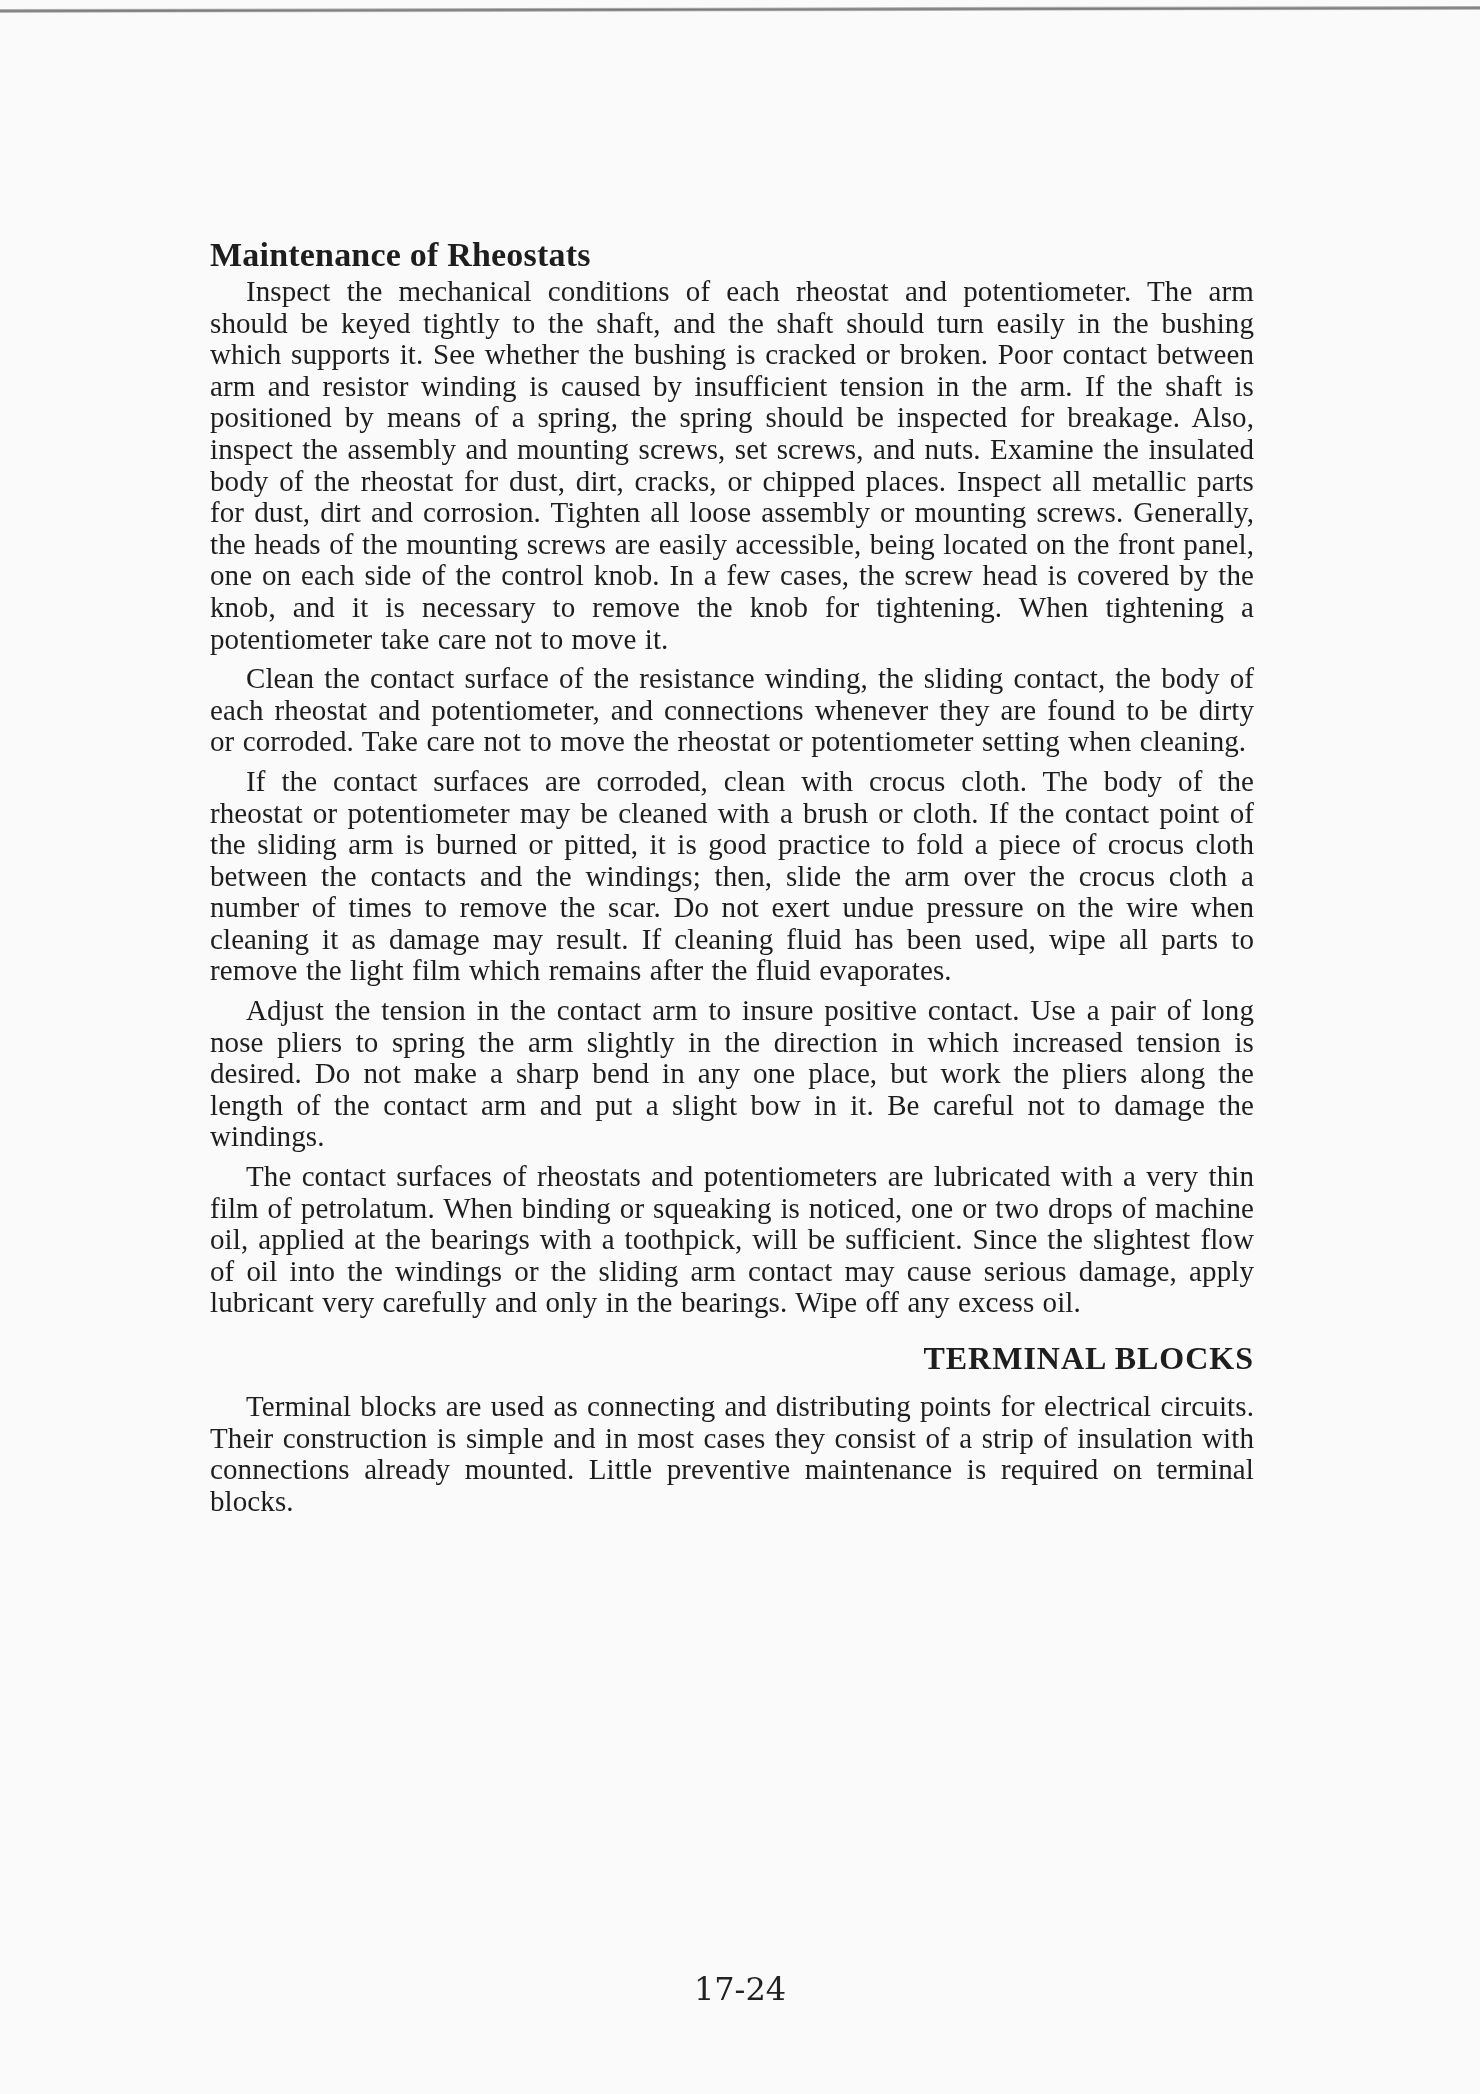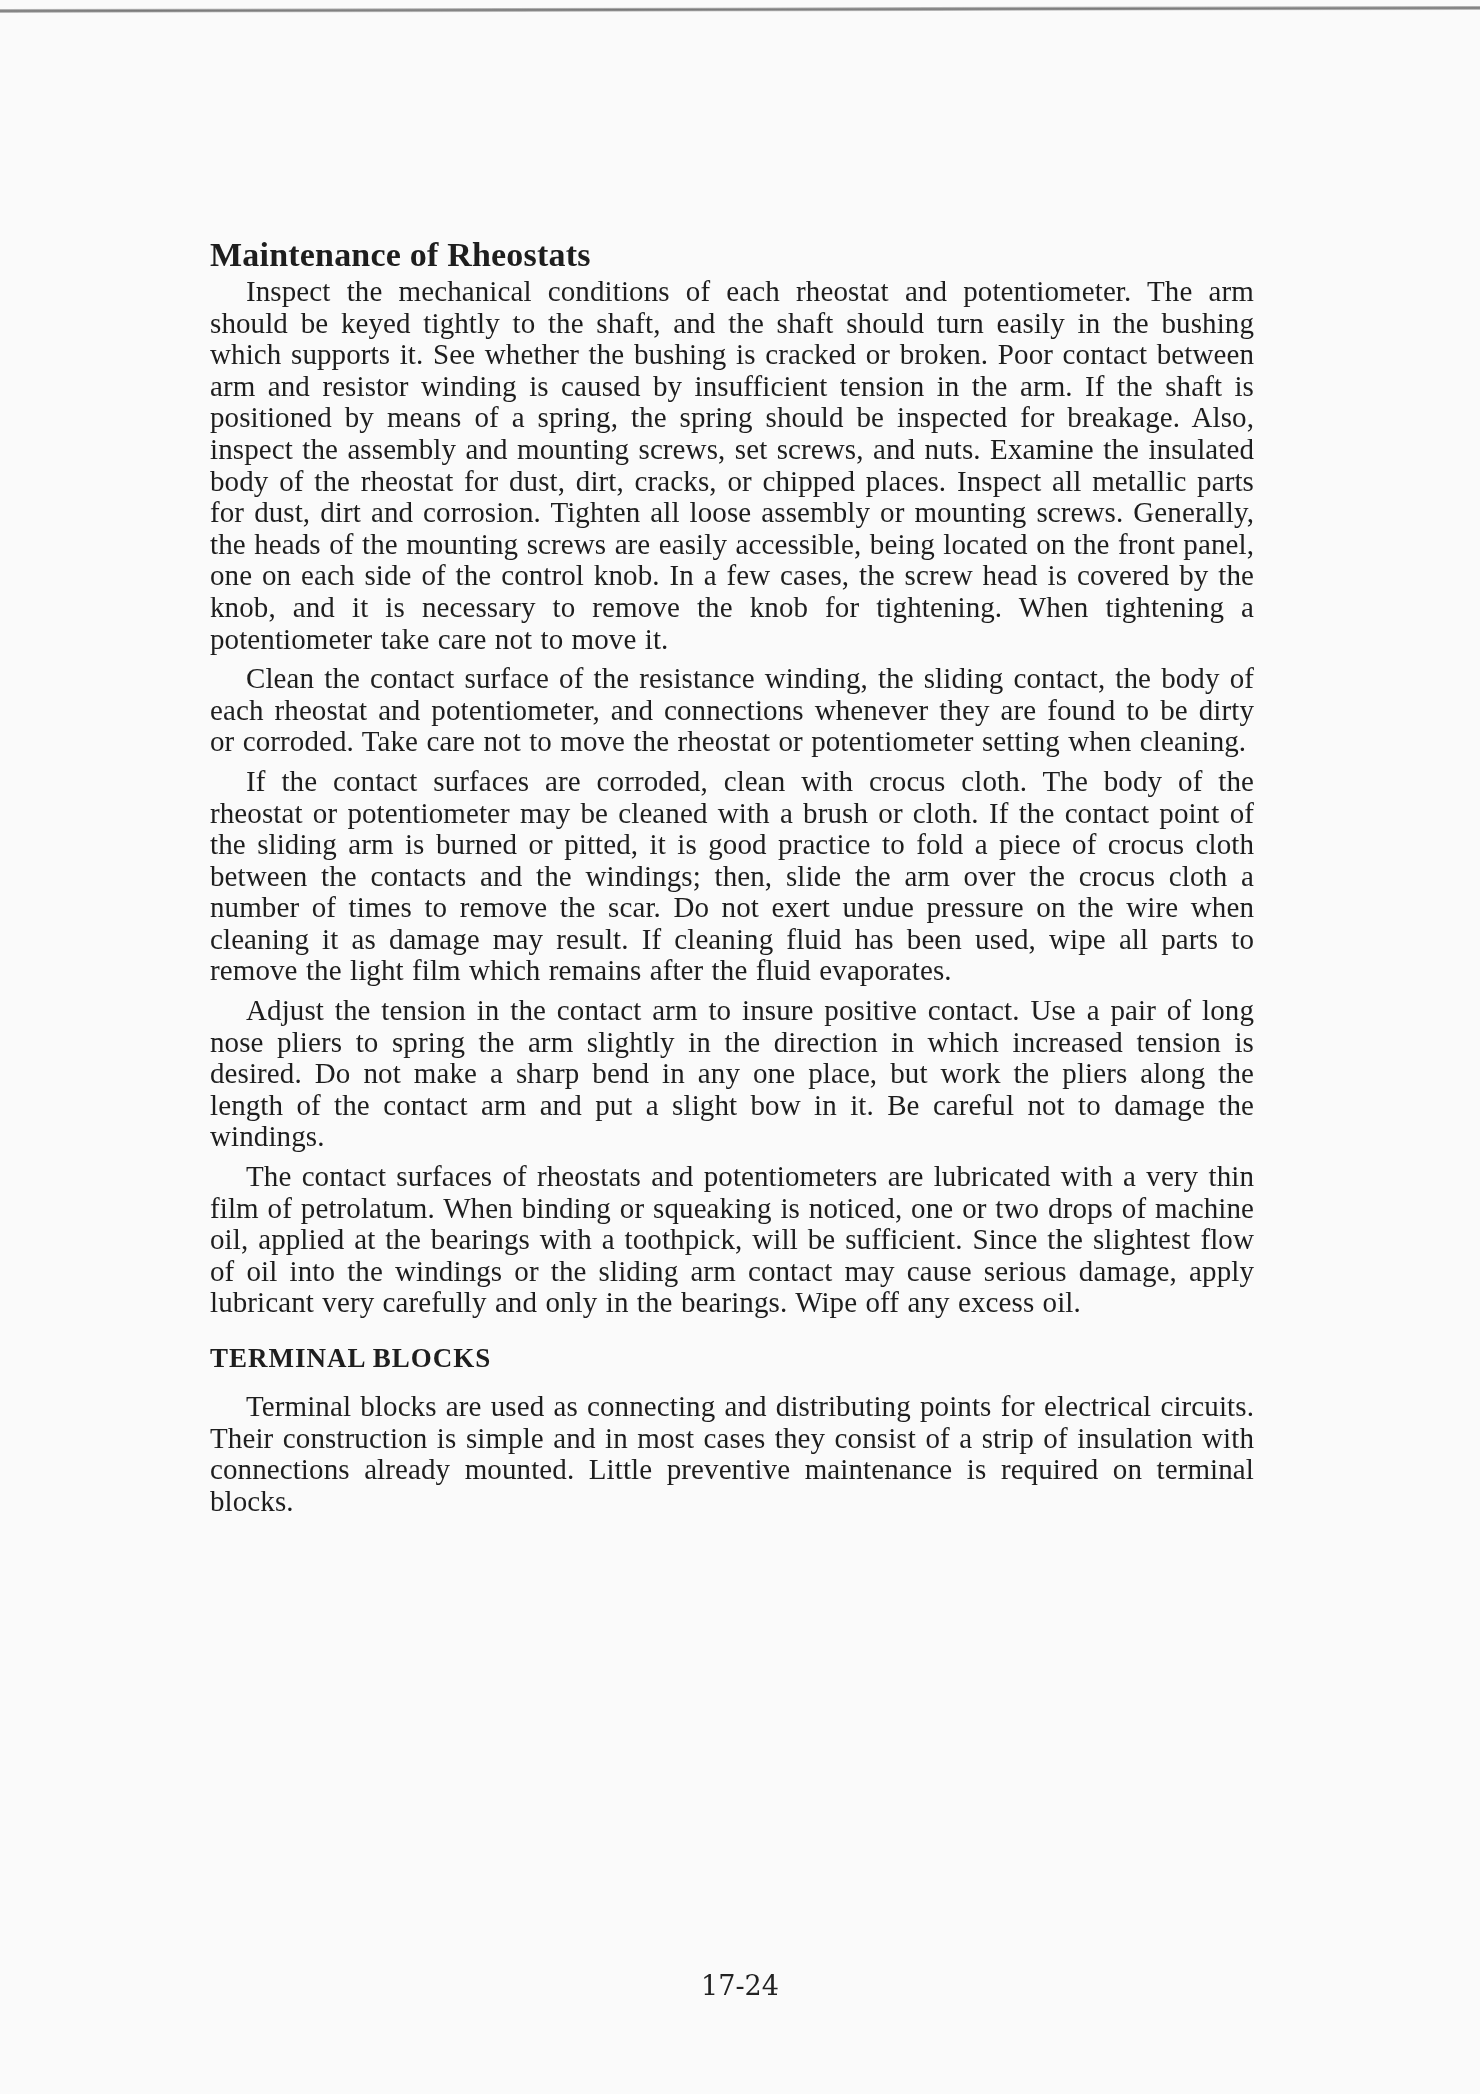--- a/index.html
+++ b/index.html
@@ -50,34 +50,34 @@
     }
     h2.subhead {
       margin: 0 0 4px 0;
       font-size: 34px;
       line-height: 34px;
       font-weight: bold;
       letter-spacing: 0.2px;
     }
     h2.section {
       margin: 22px 0 16px 0;
-      font-size: 27px;
+      font-size: 32px;
       line-height: 34px;
       font-weight: bold;
-      text-align: left;
+      text-align: right;
       letter-spacing: 1px;
     }
     .page-number {
       position: absolute;
       left: 0;
       width: 1480px;
       top: 1970px;
       text-align: center;
       font-family: "DejaVu Serif", serif;
-      font-size: 27px;
+      font-size: 32px;
       color: #222;
     }
   </style>
 </head>
 <body>
 
 <div class="top-rule"></div>
 
 <main class="page-body">
 

